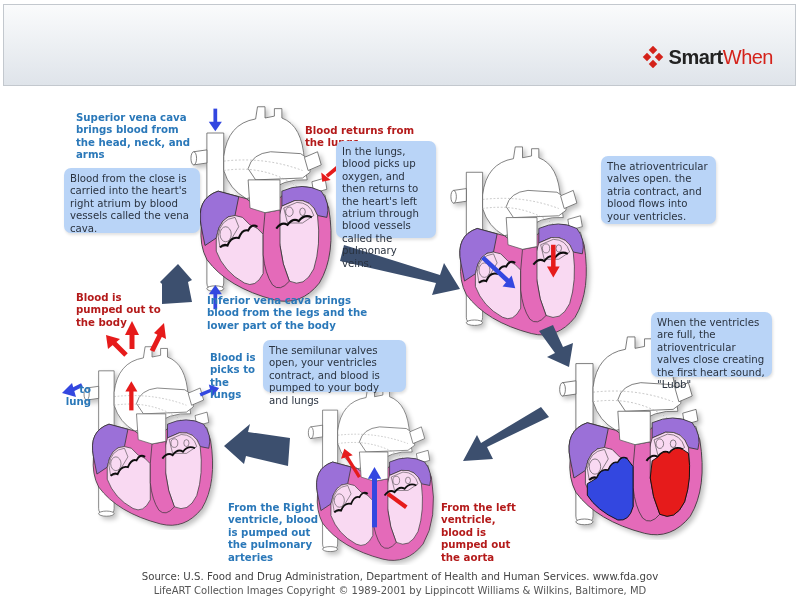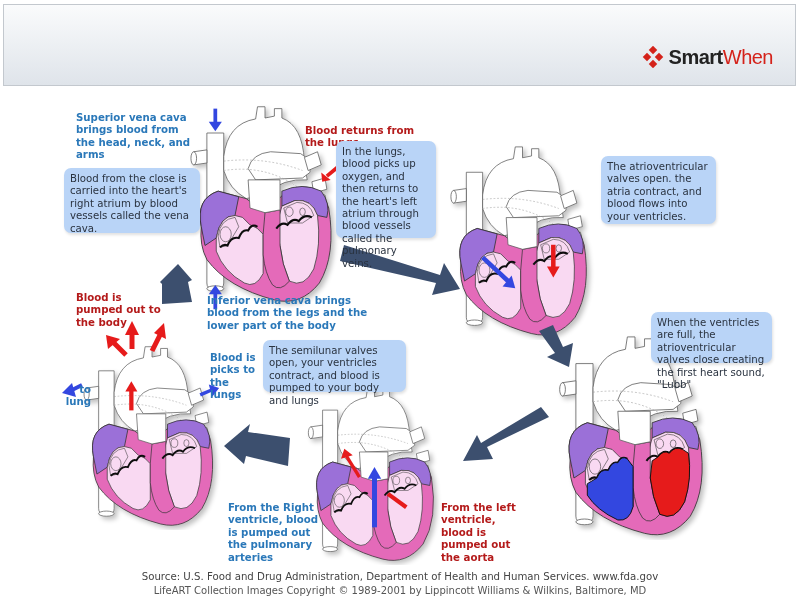--- a/index.html
+++ b/index.html
@@ -205,21 +205,21 @@
 </svg>
 
 <div class="label blue" style="left:76px; top:99px; width:115px;margin-top:13px;">Superior vena cava brings blood from the head, neck, and arms</div>
 <div class="bubble" style="left:64px; top:168px; width:136px; height:65px;">Blood from the close is carried into the heart's right atrium by blood vessels called the vena cava.</div>
 <div class="label red" style="left:305px; top:125px; width:120px;">Blood returns from the lungs</div>
 <div class="bubble" style="left:336px; top:141px; width:100px; height:97px;">In the lungs, blood picks up oxygen, and then returns to the heart's left atrium through blood vessels called the pulmonary veins.</div>
 <div class="label blue" style="left:207px; top:295px; width:165px;">Inferior vena cava brings blood from the legs and the lower part of the body</div>
 
 <div class="bubble" style="left:585px; top:156px; width:115px; height:68px;margin-left:16px;">The atrioventricular valves open. the atria contract, and blood flows into your ventricles.</div>
 
-<div class="bubble" style="left:651px; top:312px; width:121px; height:51px;">When the ventricles are full, the atrioventricular valves close creating the first heart sound, "Lubb"</div>
+<div class="bubble" style="left:651px; top:312px; width:121px; height:65px;">When the ventricles are full, the atrioventricular valves close creating the first heart sound, "Lubb"</div>
 
 <div class="bubble" style="left:263px; top:340px; width:143px; height:52px;">The semilunar valves open, your ventricles contract, and blood is pumped to your body and lungs</div>
 <div class="label blue" style="left:228px; top:502px; width:100px;">From the Right ventricle, blood is pumped out the pulmonary arteries</div>
 <div class="label red" style="left:441px; top:502px; width:85px;">From the left ventricle, blood is pumped out the aorta</div>
 
 <div class="label red" style="left:76px; top:292px; width:90px;">Blood is pumped out to the body</div>
 <div class="label blue" style="left:210px; top:352px; width:50px;">Blood is picks to the lungs</div>
 <div class="label blue" style="left:61px; top:384px; width:30px;text-align:right;">to lung</div>
 
 <div class="source">Source: U.S. Food and Drug Administration, Department of Health and Human Services. www.fda.gov</div>

